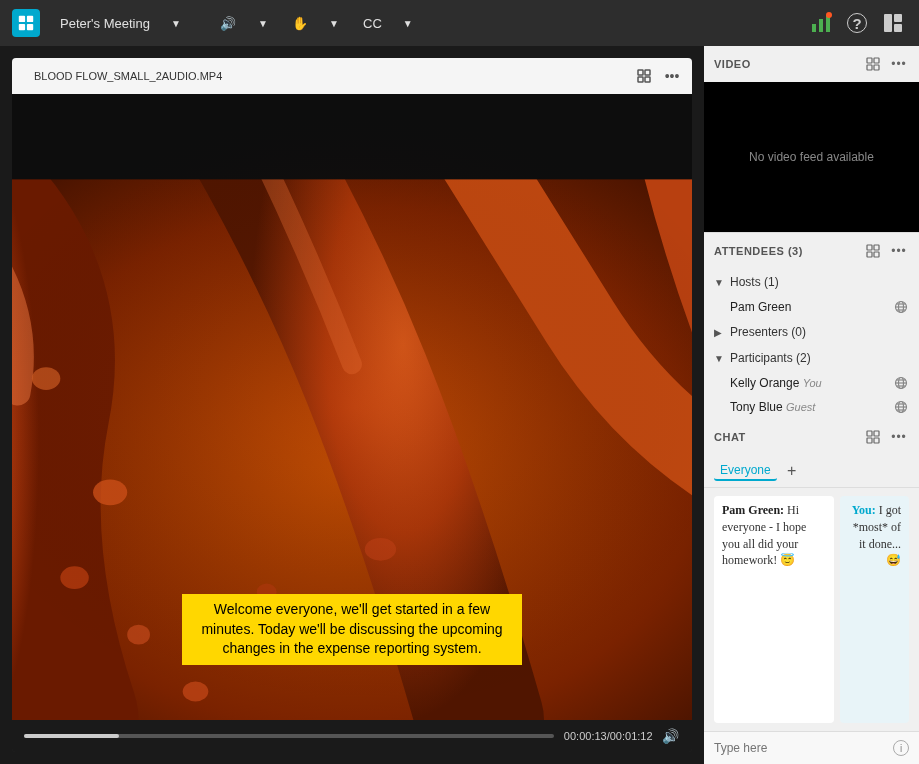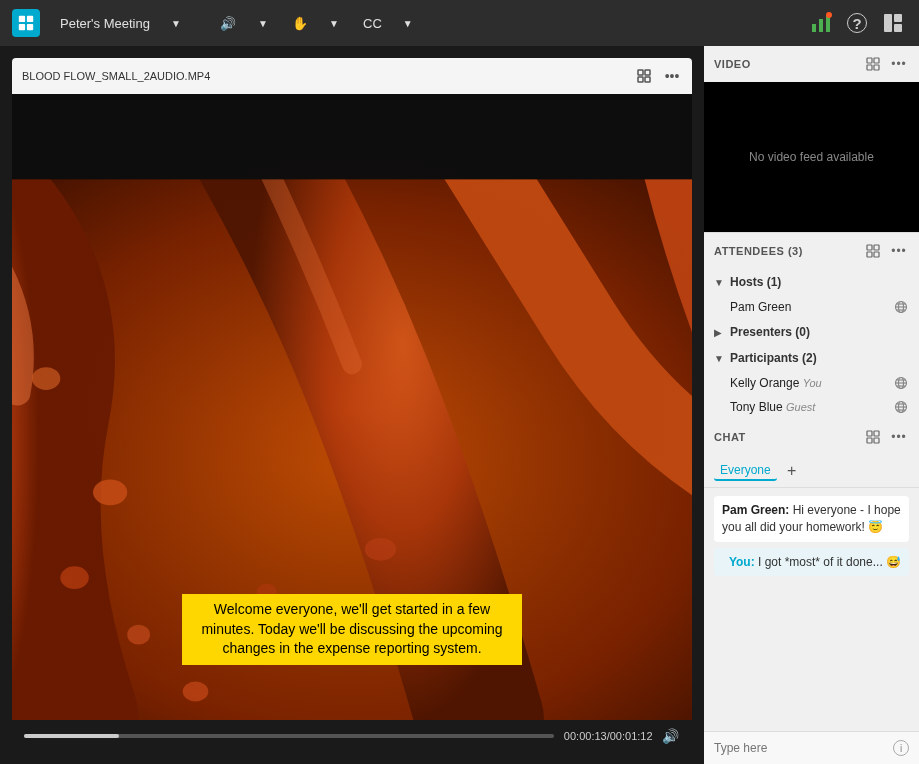--- a/index.html
+++ b/index.html
@@ -112,20 +112,21 @@
       display: flex;
       align-items: center;
       justify-content: space-between;
       min-height: 36px;
     }
 
     .video-filename {
       font-size: 11px;
       color: #333;
       font-weight: 500;
+      margin-left: 12px;
     }
 
     .video-header-controls {
       display: flex;
       gap: 8px;
       align-items: center;
     }
 
     .video-ctrl-btn {
       width: 20px;
@@ -282,21 +283,21 @@
 
     .chevron-icon {
       font-size: 10px;
       color: #555;
       width: 12px;
     }
 
     .group-title {
       font-size: 12px;
       color: #333;
-      font-weight: 700;
+      font-weight: 400;
     }
 
     .attendee-item {
       display: flex;
       align-items: center;
       justify-content: space-between;
       padding: 4px 10px 4px 26px;
       gap: 44px;
     }
 
@@ -355,22 +356,23 @@
       color: #555;
       font-size: 16px;
       cursor: pointer;
     }
 
     .chat-messages {
       flex: 1;
       overflow-y: auto;
       padding: 8px 10px;
       display: flex;
-      flex-direction: column;
+      flex-direction: row;
       gap: 6px;
+      font-family: Liberation Serif, serif;
     }
 
     .chat-bubble {
       background: #fff;
       border-radius: 4px;
       padding: 6px 8px;
       font-size: 12px;
       color: #333;
       line-height: 1.4;
     }

